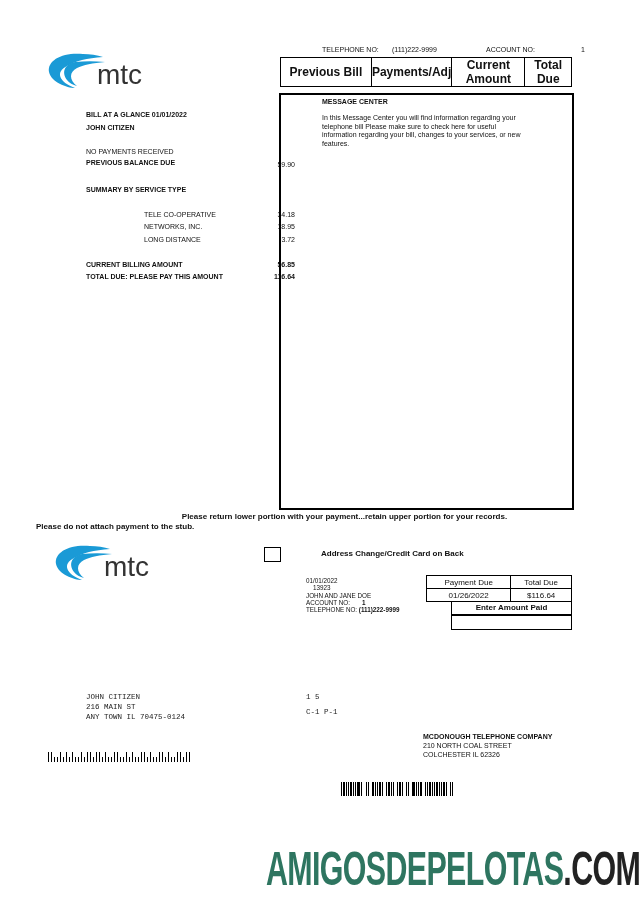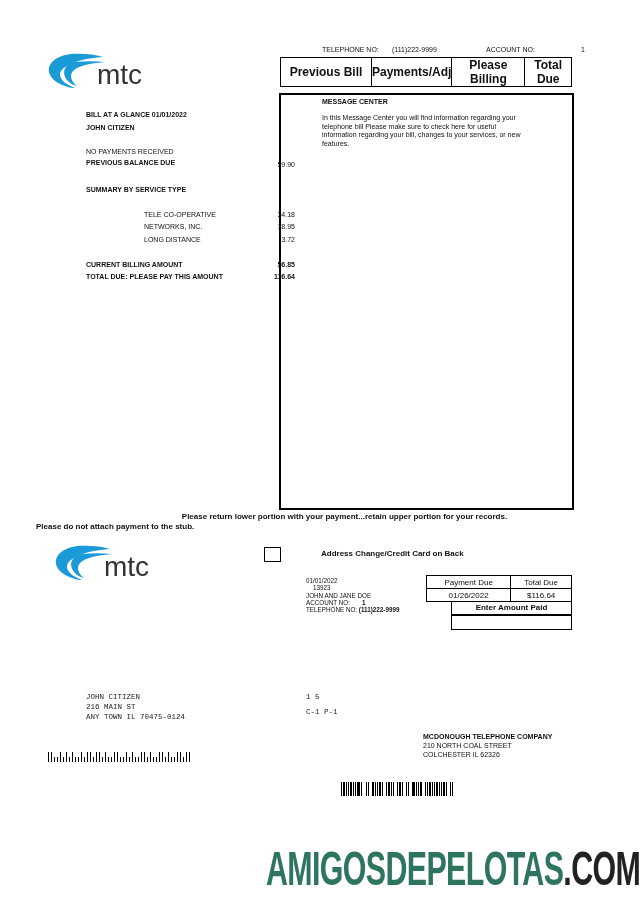--- a/index.html
+++ b/index.html
@@ -36,21 +36,21 @@
 <div class="abs t7" style="left:286px;top:45px;">TELEPHONE NO:</div>
 <div class="abs t7" style="left:356px;top:45px;">(111)222-9999</div>
 <div class="abs t7" style="left:450px;top:45px;">ACCOUNT NO:</div>
 <div class="abs t7" style="left:545px;top:45px;">1</div>
 
 <table class="sum" style="left:280px;top:57px;width:292px;">
   <tbody>
       <tr>
     <td style="width:91px">Previous Bill</td>
     <td style="width:78px">Payments/Adj</td>
-    <td style="width:73px">Please Billing</td>
+    <td style="width:73px">Current Amount</td>
     <td style="width:46px">Total Due</td>
   </tr>
 </tbody>
   </table>
 
 <div class="abs t7 b" style="left:50px;top:110px;">BILL AT A GLANCE 01/01/2022</div>
 <div class="abs t7 b" style="left:50px;top:123px;">JOHN CITIZEN</div>
 <div class="abs t7" style="left:50px;top:147px;">NO PAYMENTS RECEIVED</div>
 <div class="abs t7 b" style="left:50px;top:158px;">PREVIOUS BALANCE DUE</div>
 <div class="abs t7" style="left:226px;top:160px;width:33px;text-align:right;">59.90</div>

